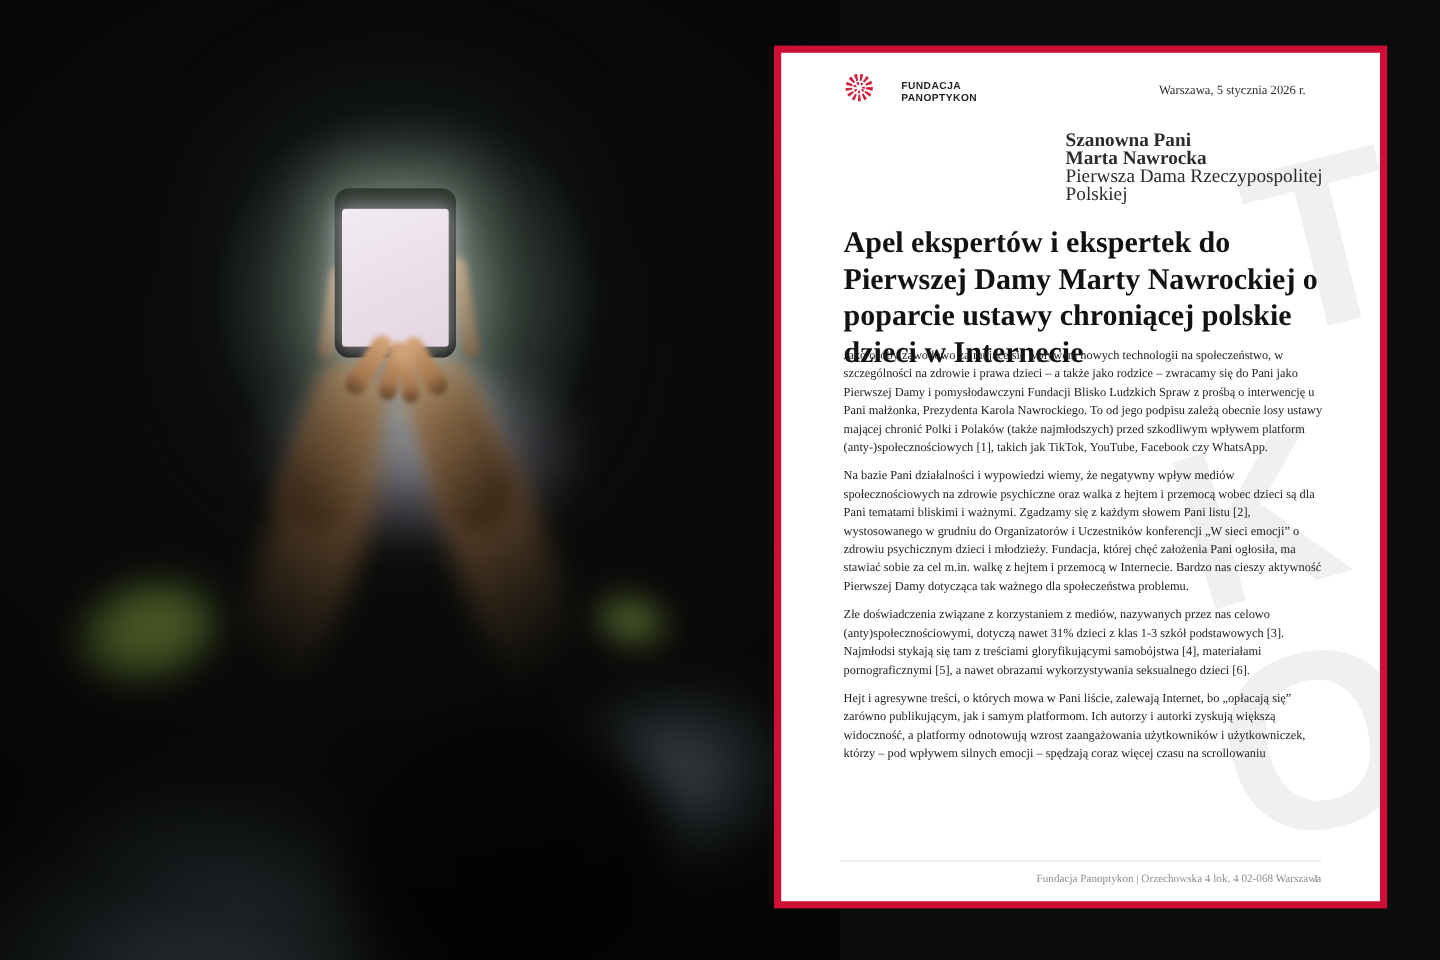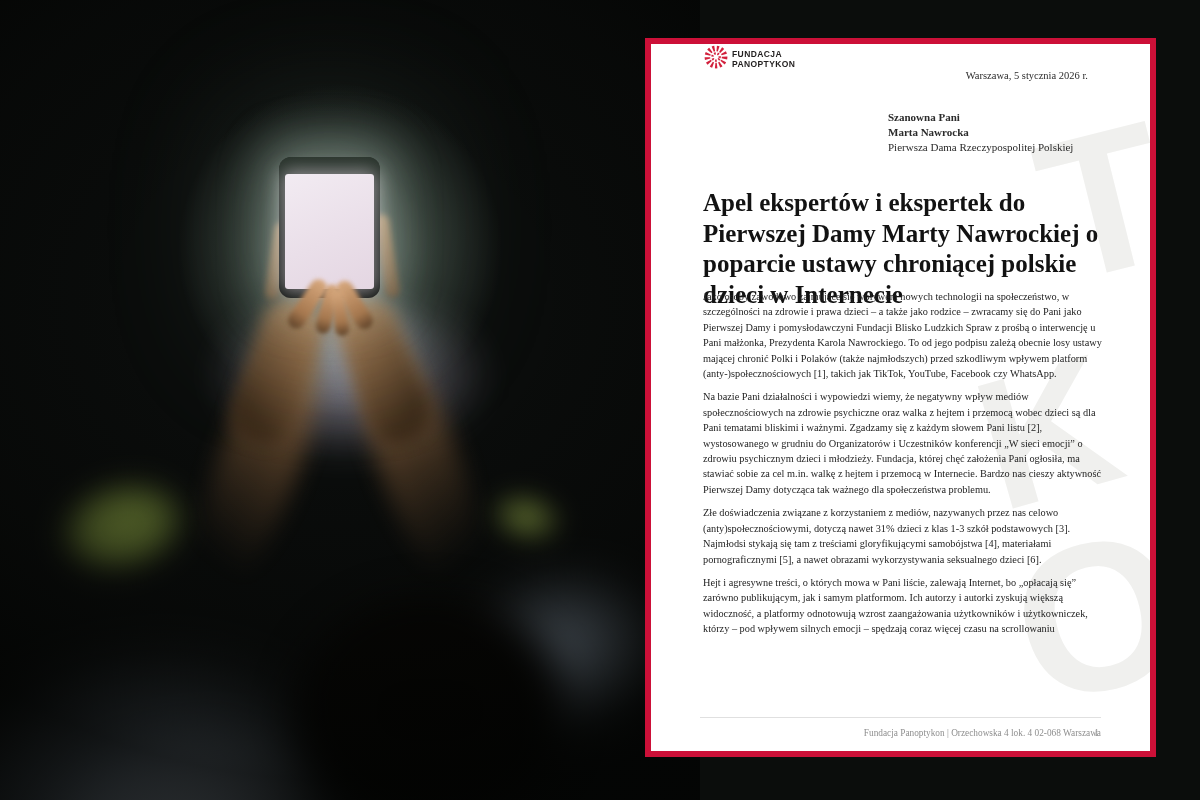--- a/index.html
+++ b/index.html
@@ -40,24 +40,24 @@
   .palm-r{left:352px;top:296px;width:62px;height:150px;transform:rotate(-20deg);background:linear-gradient(150deg,#a87a50 10%,#3a2918 80%);border-radius:30px;filter:blur(8px);position:absolute;opacity:.95;}
 
   
   .page{position:absolute;left:645px;top:38px;width:511px;height:719px;background:#cc1038;padding:6px;box-sizing:border-box;}
   .page-inner{position:relative;width:100%;height:100%;background:#ffffff;overflow:hidden;}
   .wm{position:absolute;z-index:0;color:#f0f0ee;font-family:"Liberation Sans",sans-serif;font-weight:bold;line-height:1;user-select:none;}
   .wm-t{left:392px;top:58px;font-size:200px;transform:rotate(-14deg);}
   .wm-k{left:330px;top:296px;font-size:185px;transform:rotate(-16deg);}
   .wm-o{left:366px;top:468px;font-size:210px;transform:rotate(-14deg);}
   .content{position:absolute;inset:0;z-index:1;}
-  .logo{position:absolute;left:52px;top:0;display:flex;align-items:center;gap:3px;}
+  .logo{position:absolute;left:52px;top:16px;display:flex;align-items:center;gap:22px;}
   .logo-text{font-family:"Liberation Sans",sans-serif;font-weight:bold;font-size:8.5px;line-height:10px;letter-spacing:.4px;color:#221f1f;}
   .dateline{position:absolute;top:26px;right:62px;font-size:10.5px;color:#2b2b2b;margin-left:36px;}
-  .recipient{position:absolute;left:237px;top:66px;font-size:11px;line-height:15px;color:#2b2b2b;}
+  .recipient{position:absolute;left:237px;top:66px;font-size:16px;line-height:15px;color:#2b2b2b;}
   .recipient .b{font-weight:bold;}
   .doc-title{position:absolute;left:52px;top:144px;width:414px;font-weight:bold;font-size:25px;line-height:30.5px;color:#121212;}
   .body-text{position:absolute;left:52px;top:245px;width:402px;bottom:58px;overflow:hidden;font-size:10.3px;line-height:15.4px;color:#232323;}
   .body-text p{margin:0 0 8px 0;}
   .footer{position:absolute;left:49px;right:49px;bottom:10px;border-top:1px solid #e0e0e0;padding-top:8px;text-align:right;font-size:9.3px;line-height:15px;color:#8e8e8e;}
   .page-num{position:absolute;right:2px;top:8px;font-size:9.3px;color:#8e8e8e;}
 </style>
 </head>
 <body>
 

